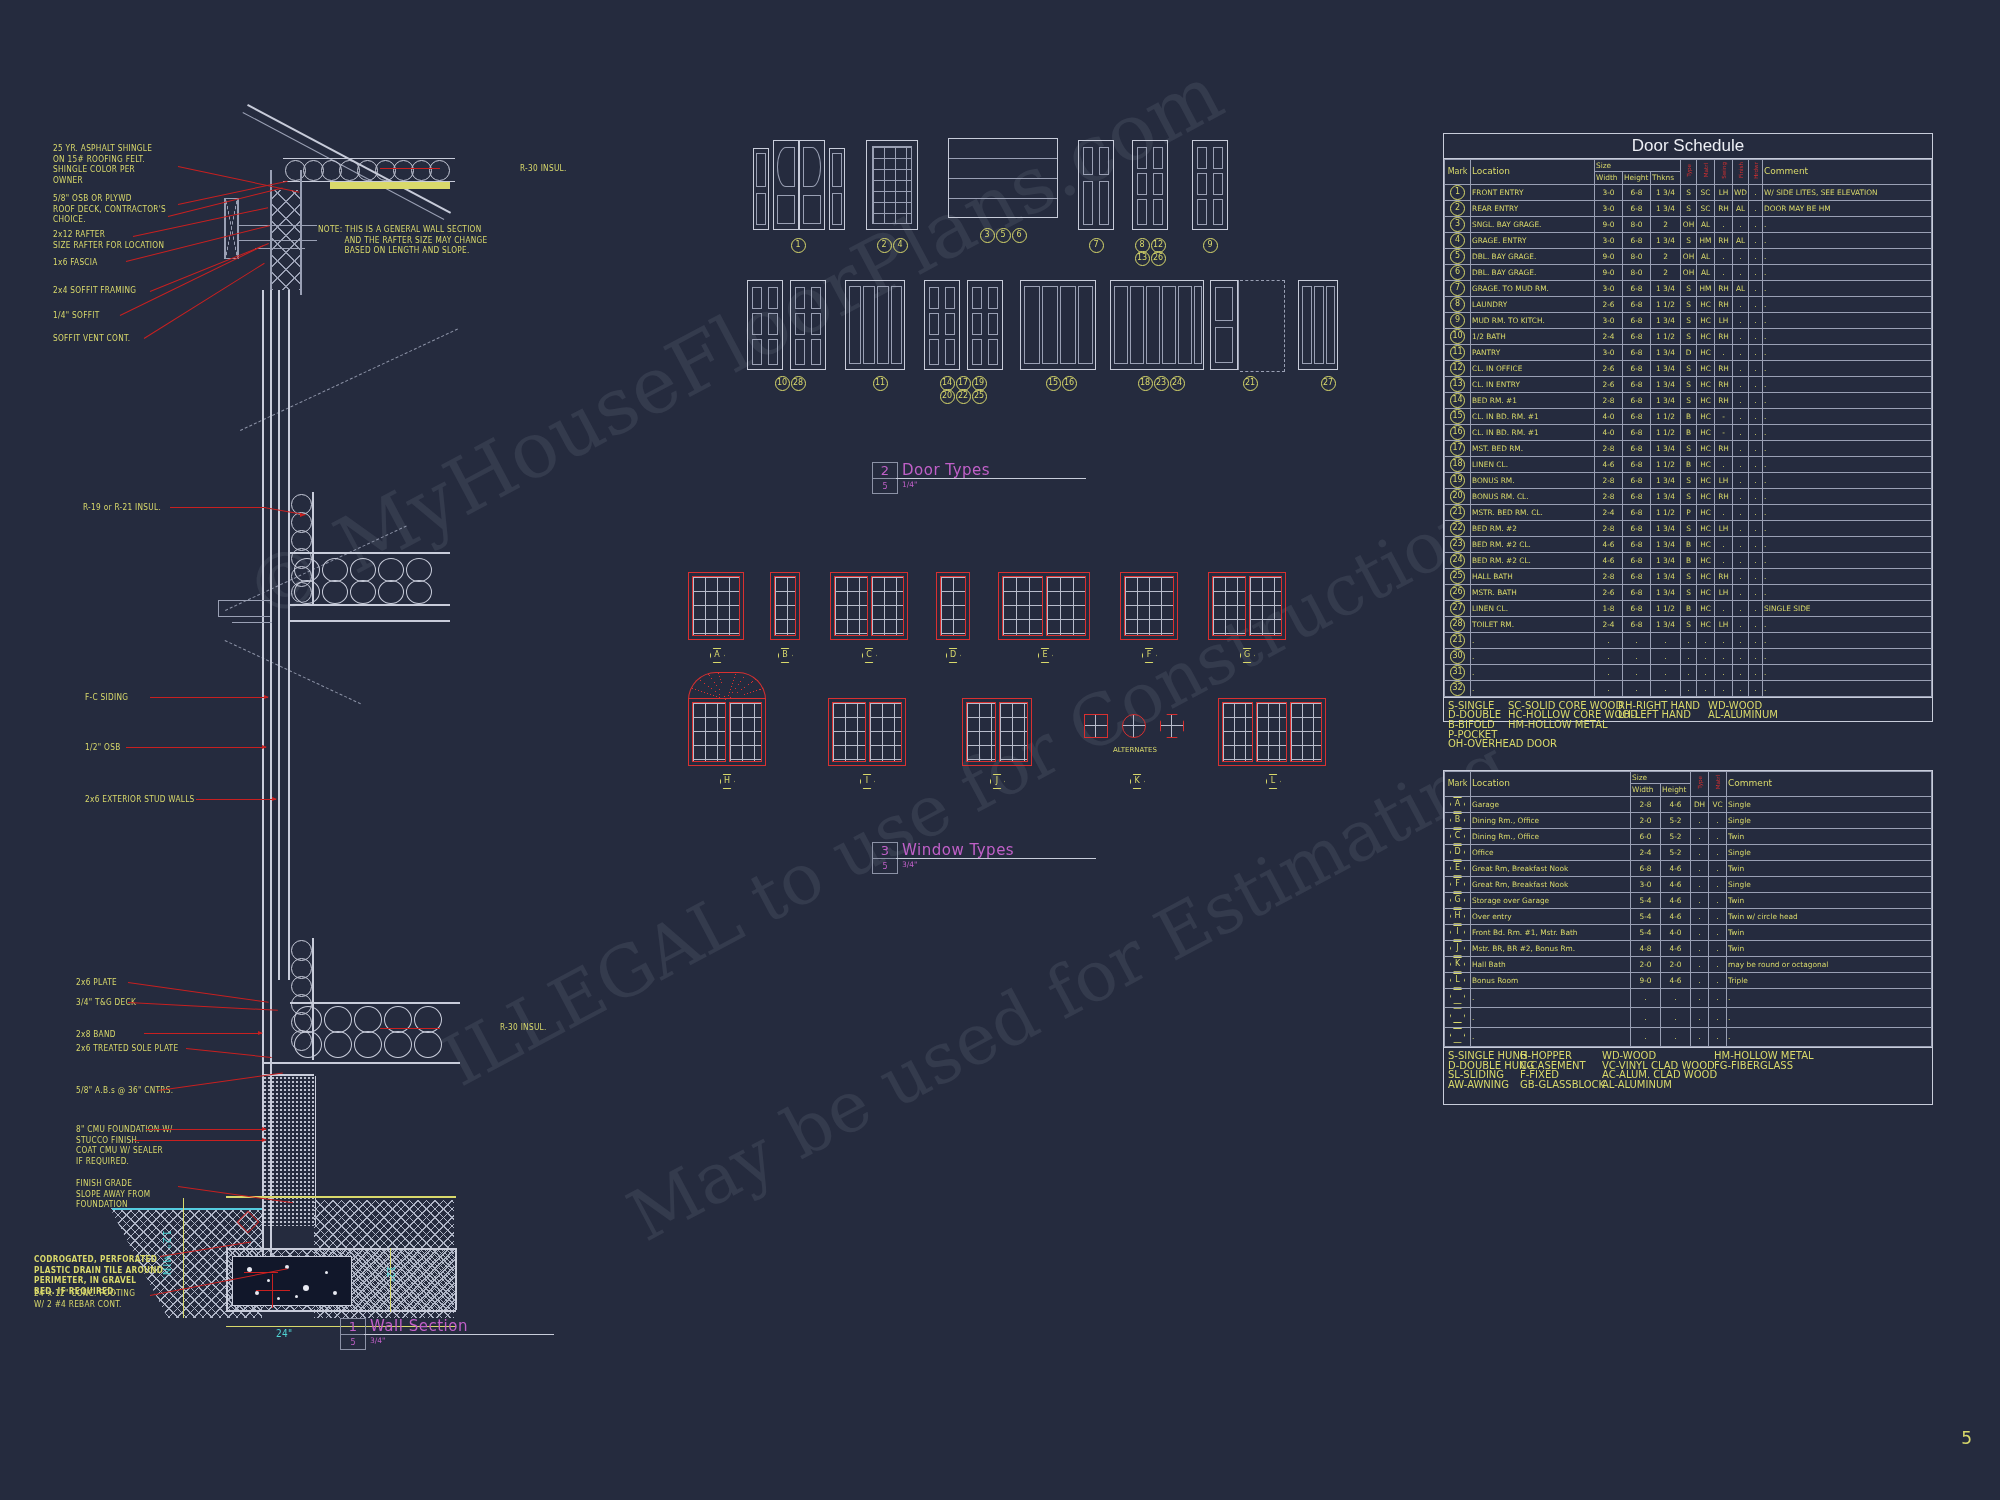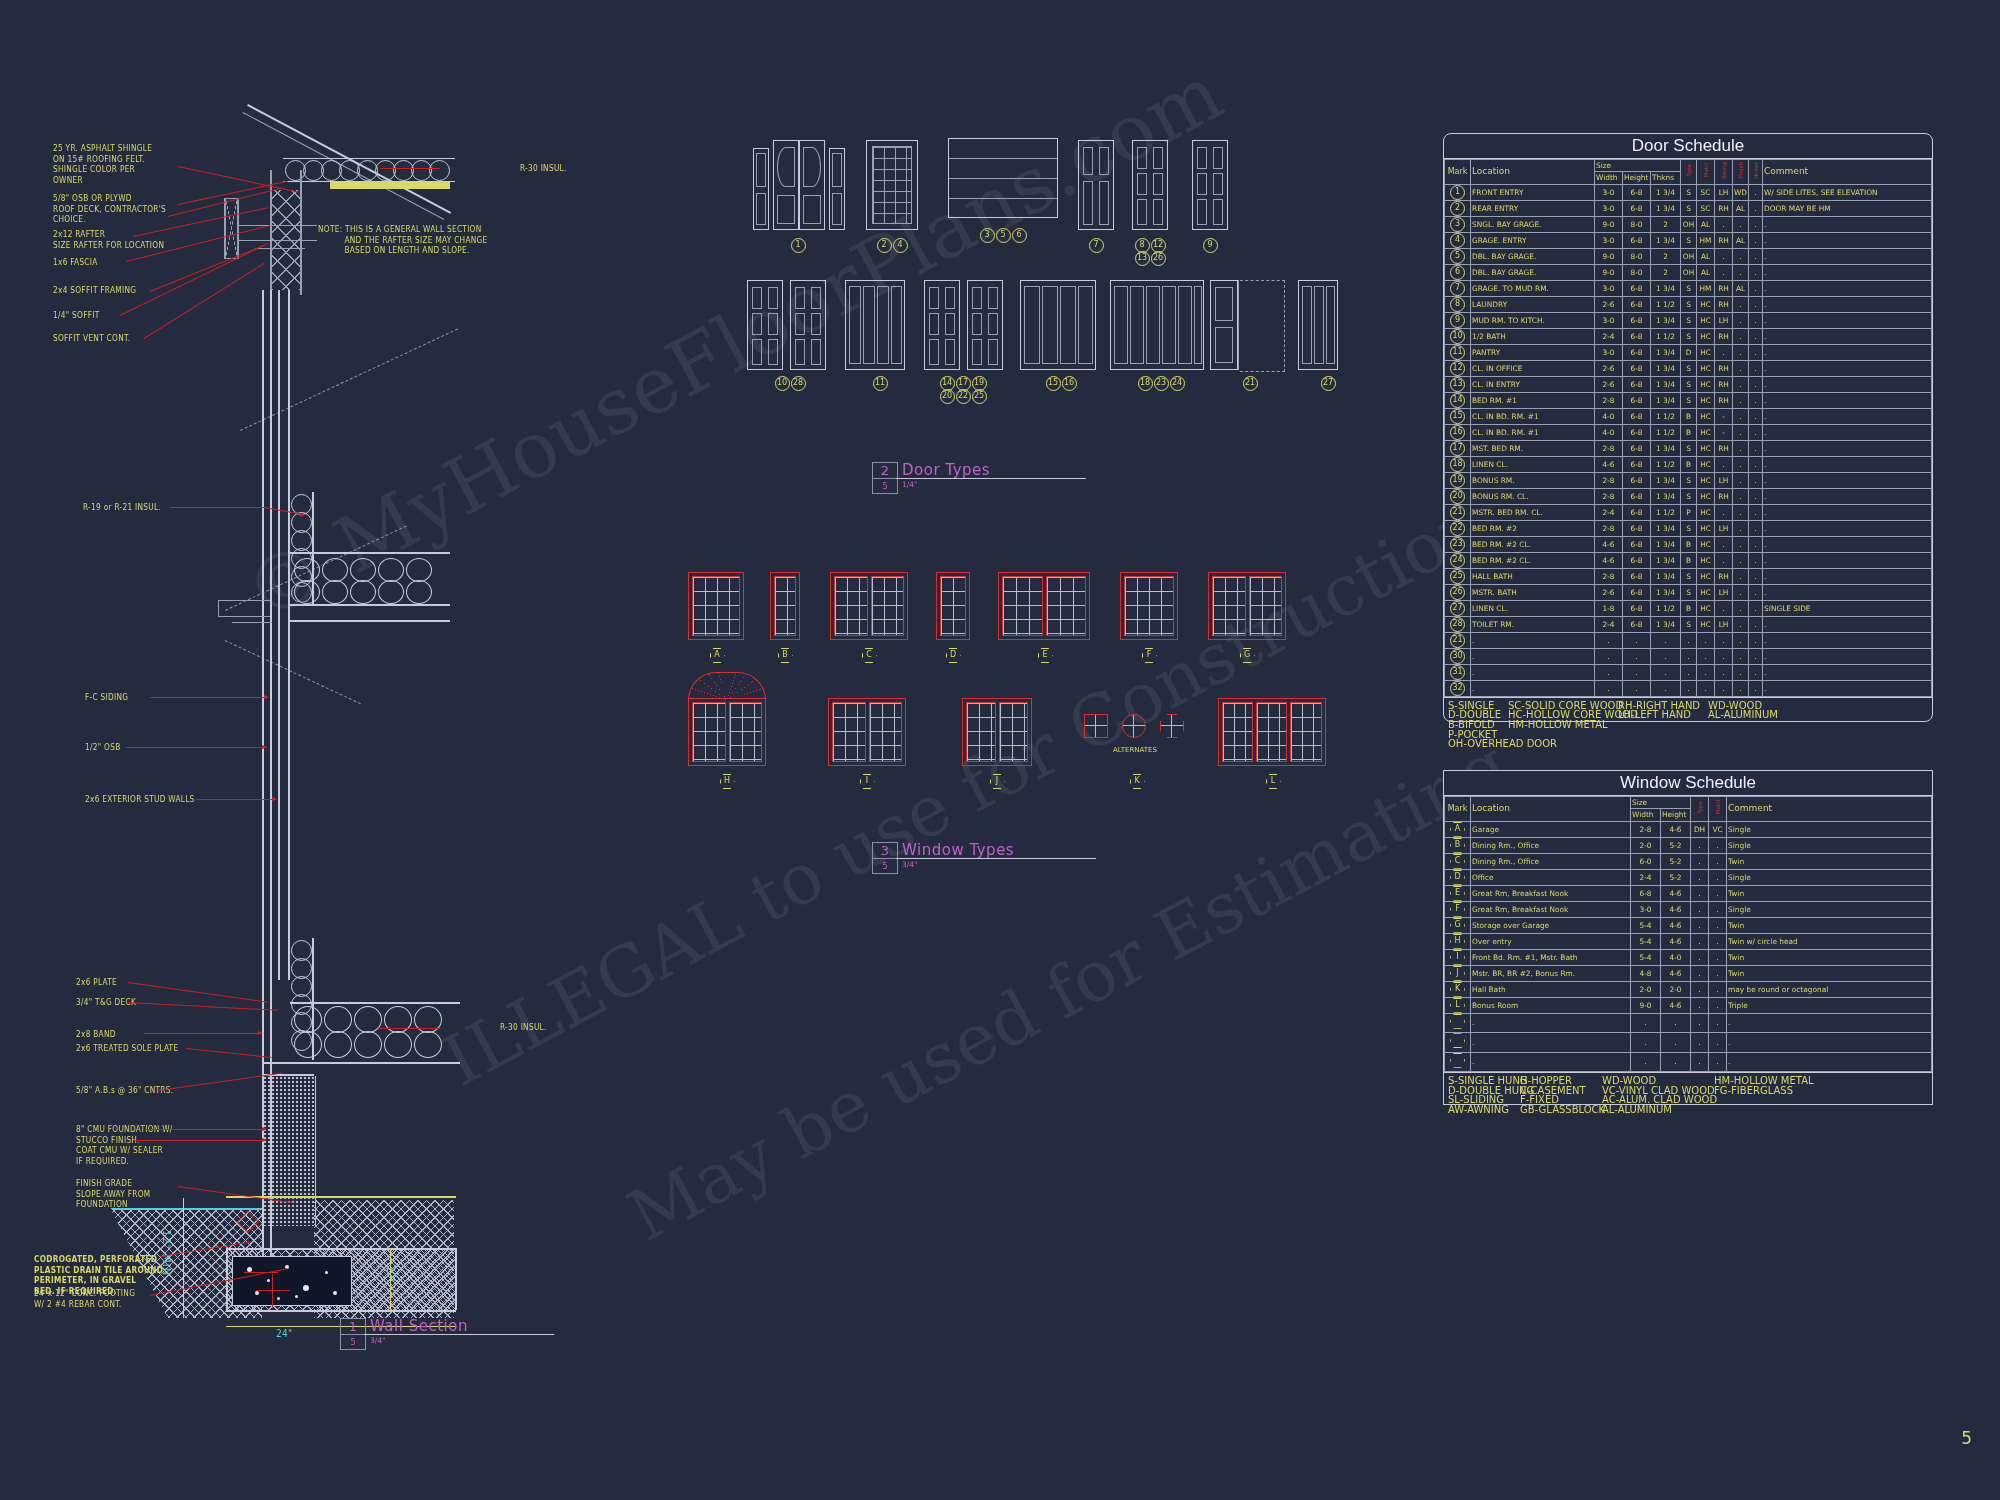--- a/index.html
+++ b/index.html
@@ -621,21 +621,21 @@
   <div class="titleblk" style="left:872px;top:842px;">
     <div class="bx">
       <div class="n">3</div>
       <div class="d">5</div>
     </div>
     <div class="tt">Window Types</div>
     <div class="sc">3/4"</div>
     <div class="ul" style="width:200px;"></div>
   </div>
 
-  <div class="sched" style="left:1443px;top:133px;width:490px;height:589px;border-radius:8px;">
+  <div class="sched" style="left:1443px;top:133px;width:490px;height:589px;">
     <div class="cap">Door Schedule</div>
     <table class="st">
       <colgroup>
         <col style="width:26px">
           <col style="width:124px">
           <col style="width:28px">
           <col style="width:28px">
         <col style="width:30px">
           <col style="width:16px">
           <col style="width:18px">
@@ -1078,21 +1078,20 @@
             <td class="c">.</td>
             <td class="c">.</td>
             <td class="">.</td>
           </tr>
         </tbody>
     </table>
     <div class="legend" id="door-legend" style="border-top:1.2px solid #C8CCDA;"><div class="legrow"><span style="width: 60px;">S-SINGLE</span><span style="width: 110px;">SC-SOLID CORE WOOD</span><span style="width: 90px;">RH-RIGHT HAND</span><span style="width: 90px;">WD-WOOD</span></div><div class="legrow"><span style="width: 60px;">D-DOUBLE</span><span style="width: 110px;">HC-HOLLOW CORE WOOD</span><span style="width: 90px;">LH-LEFT HAND</span><span style="width: 90px;">AL-ALUMINUM</span></div><div class="legrow"><span style="width: 60px;">B-BIFOLD</span><span style="width: 110px;">HM-HOLLOW METAL</span><span style="width: 90px;"></span><span style="width: 90px;"></span></div><div class="legrow"><span style="width: 60px;">P-POCKET</span><span style="width: 110px;"></span><span style="width: 90px;"></span><span style="width: 90px;"></span></div><div class="legrow"><span style="width: 60px;">OH-OVERHEAD DOOR</span><span style="width: 110px;"></span><span style="width: 90px;"></span><span style="width: 90px;"></span></div></div>
   </div>
 
   <div class="sched" style="left:1443px;top:770px;width:490px;height:335px;">
-    <div class="cap">Window Schedule</div>
     <table class="st">
       <colgroup>
         <col style="width:26px">
           <col style="width:160px">
           <col style="width:30px">
           <col style="width:30px">
         <col style="width:18px">
           <col style="width:18px">
           <col>
       </colgroup>

